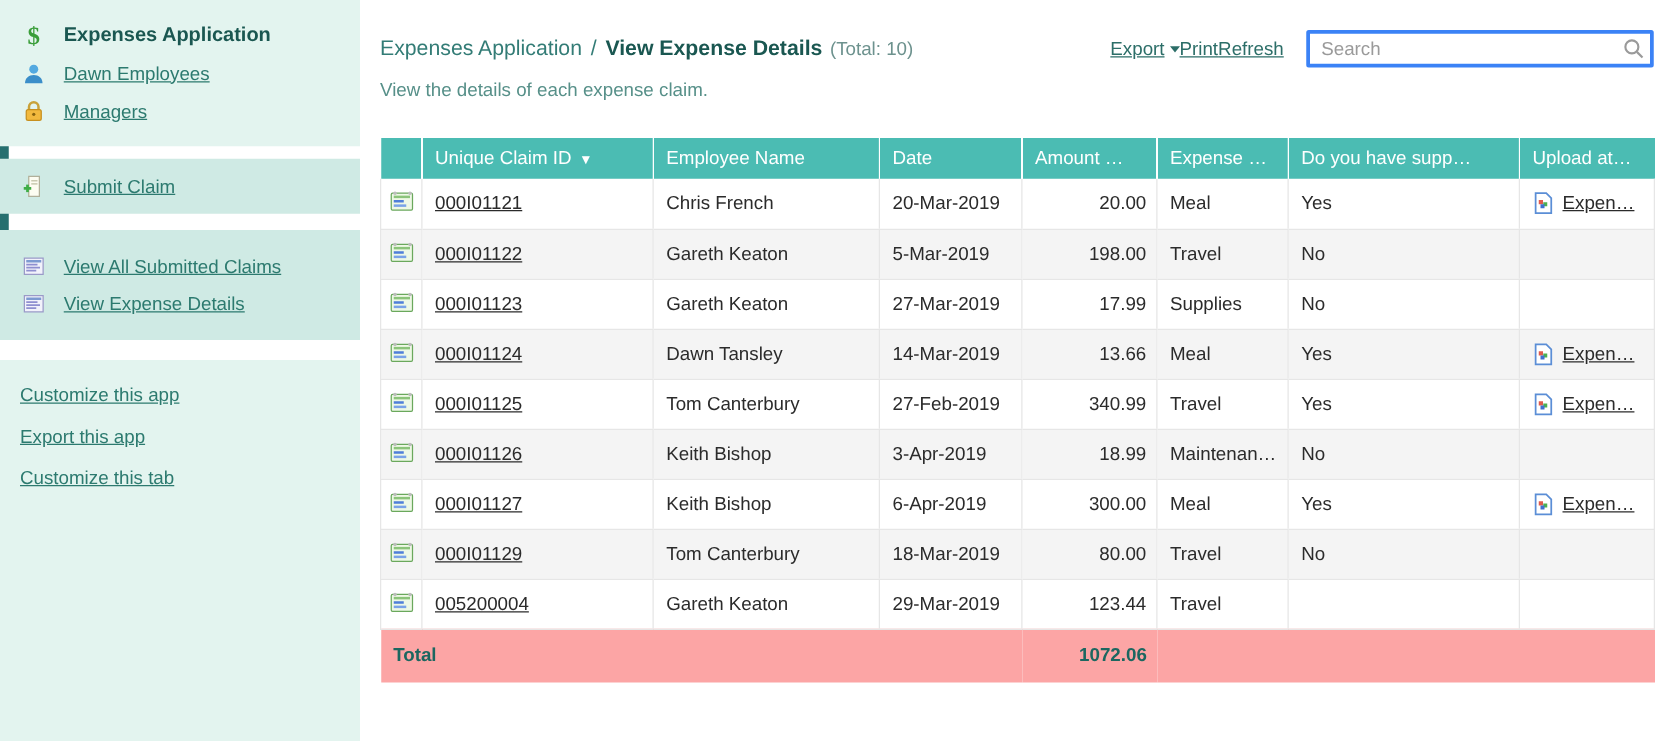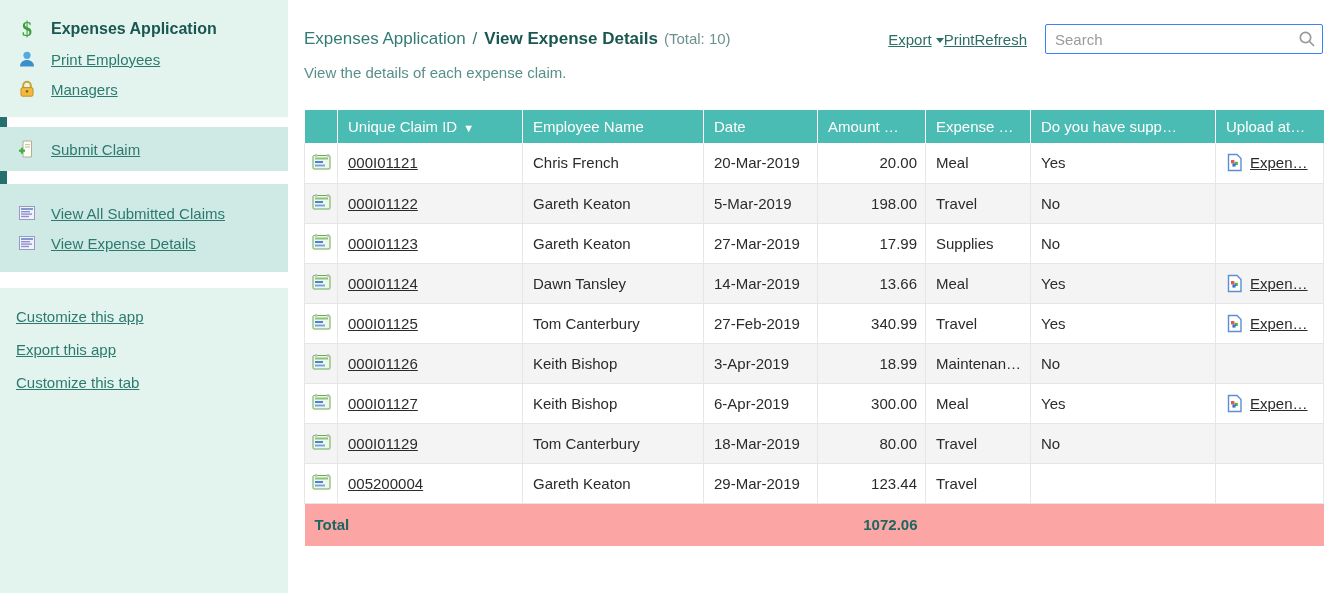--- a/index.html
+++ b/index.html
@@ -31,21 +31,21 @@
   .main { position:absolute; left:304px; top:0; width:1019px; height:593px; }
   .header-bar { position:absolute; top:22px; left:0; right:0; height:34px; display:flex; align-items:center; }
   .crumb { font-size:17px; color:#337c76; white-space:nowrap; }
   .crumb .sep { margin:0 7px; }
   .crumb .cur { font-weight:bold; color:#1a5751; }
   .crumb .cnt { font-size:15px; color:#6d928e; margin-left:6px; }
   .actions { margin-left:auto; display:flex; align-items:center; font-size:15px; }
   .action-link { color:#2c6e68; text-decoration:underline; cursor:pointer; white-space:nowrap; }
   .caret { display:inline-block; width:0; height:0; border-left:4px solid transparent; border-right:4px solid transparent; border-top:5px solid #2c6e68; margin-left:4px; vertical-align:middle; }
   .search-wrap { position:relative; margin-left:18px; }
-  .search-input { width:278px; height:30px; border:1px solid #3b82f6; border-radius:2px; padding:0 30px 0 9px; font-size:15px; font-family:"Liberation Sans",sans-serif; color:#444; }
+  .search-input { width:278px; height:30px; border:3px solid #3b82f6; border-radius:2px; padding:0 30px 0 9px; font-size:15px; font-family:"Liberation Sans",sans-serif; color:#444; }
   .search-input::placeholder { color:#9a9a9a; }
   .search-icon { position:absolute; right:7px; top:6px; }
   .subtitle { position:absolute; top:64px; left:0; font-size:15px; color:#579089; }
   
   table { position:absolute; top:110px; left:0; border-collapse:collapse; table-layout:fixed; width:1019px; font-size:15px; }
   thead th { background:#4bbcb3; color:#fff; font-weight:normal; text-align:left; height:33px; padding:0 0 0 10px; border-left:1px solid rgba(255,255,255,.55); overflow:hidden; white-space:nowrap; }
   thead th:first-child { border-left:none; }
   thead th .sort { font-size:11px; margin-left:6px; }
   tbody td { height:40px; border-bottom:1px solid #e6e6e6; border-left:1px solid #e6e6e6; padding:0 8px 0 10px; overflow:hidden; white-space:nowrap; background:#fff; }
   tbody td:last-child { border-right:1px solid #e6e6e6; }
@@ -66,21 +66,21 @@
   <div class="sb-block light sb-top">
     <div class="sb-item">
       <span class="glyph">$</span>
       <span class="lbl app-title">Expenses Application</span>
     </div>
     <div class="sb-item">
       <svg viewBox="0 0 20 20">
           <circle cx="10" cy="6.3" r="3.6" fill="#53a9e0"></circle>
           <path d="M3 17.5c0-4.2 3.1-6.6 7-6.6s7 2.4 7 6.6z" fill="#3b8ec9"></path>
         </svg>
-      <span class="lbl">Print Employees</span>
+      <span class="lbl">Dawn Employees</span>
     </div>
     <div class="sb-item">
       <svg viewBox="0 0 20 20">
           <path d="M6.2 9V6.6a3.8 3.8 0 0 1 7.6 0V9" stroke="#c9a23a" stroke-width="2" fill="none"></path>
           <rect x="4" y="8.6" width="12" height="8.6" rx="1.5" fill="#f2b93e" stroke="#c78f1e"></rect>
           <circle cx="10" cy="12.4" r="1.3" fill="#8a6410"></circle>
         </svg>
       <span class="lbl">Managers</span>
     </div>
   </div>

